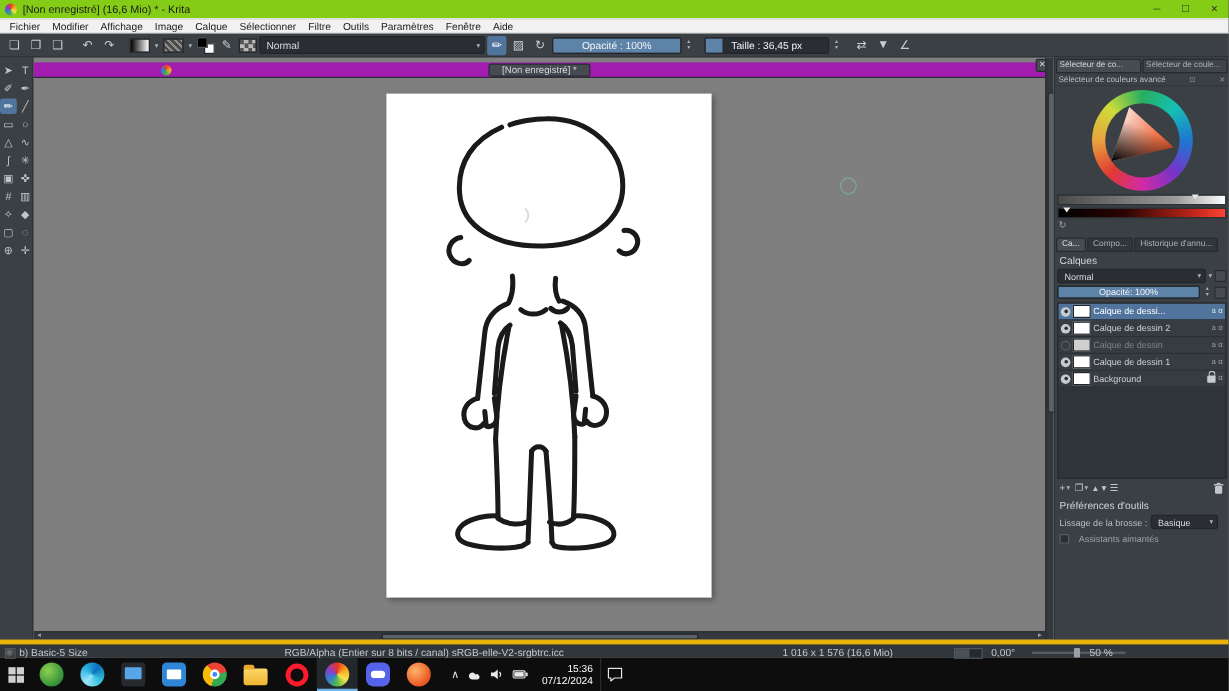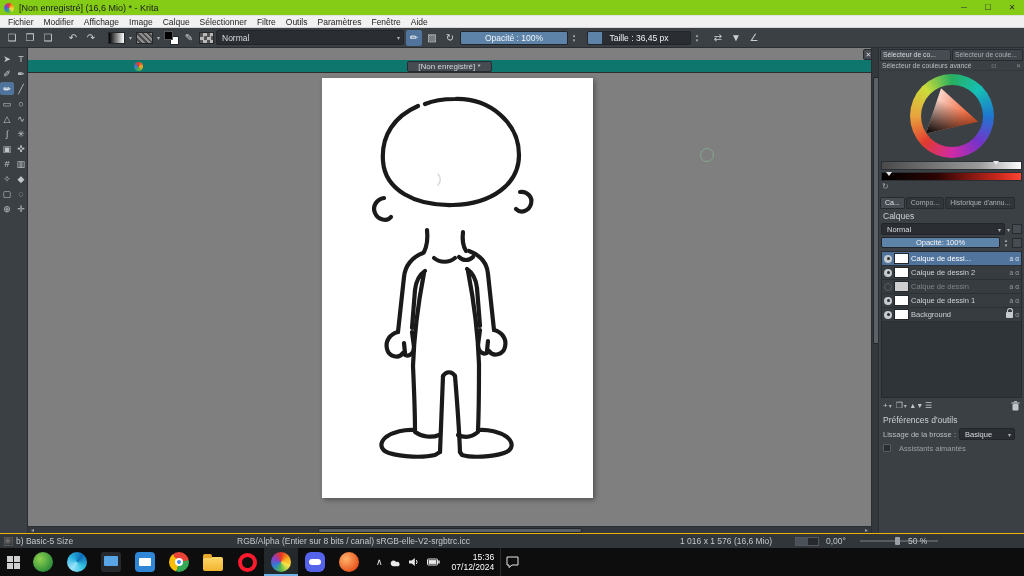--- a/index.html
+++ b/index.html
@@ -42,21 +42,21 @@
   .f100{width:100%}.f14{width:14%}
   .spin{display:flex;flex-direction:column;justify-content:center;line-height:5px;font-size:5px;color:#aab0b5;width:8px;text-align:center}
 
   
   .main{display:flex;height:485px}
   .toolbox{width:28px;background:#3b4045;border-right:1px solid #2a2e32;display:grid;grid-template-columns:14px 14px;align-content:start;padding-top:4px;gap:2px 0}
   .tool{height:13px;display:flex;align-items:center;justify-content:center;font-size:9px;color:#bfc4c9;border-radius:2px}
   .tool.active{background:#50749c;color:#fff}
 
   .canvas-area{position:relative;flex:1;background:#7f7f7f;overflow:hidden}
-  .doc-strip{position:absolute;left:0;right:7px;top:12px;height:13px;background:#0f766e;border-bottom:1px solid #2a2e32;display:flex;align-items:center;justify-content:center}
+  .doc-strip{position:absolute;left:0;right:7px;top:4px;height:13px;background:#a21caf;border-bottom:1px solid #2a2e32;display:flex;align-items:center;justify-content:center}
   .doc-ic{position:absolute;left:106px;top:2px;width:9px;height:9px;border-radius:50%;
     background:conic-gradient(#e23b2e,#f8a81c,#4cae4c,#2d7fd3,#e23b2e)}
   .doc-tab{background:#454b51;border:1px solid #272b2f;border-radius:2px;color:#d3d7db;font-size:8px;line-height:9px;padding:0 10px}
   .doc-close{position:absolute;right:4px;top:1px;width:11px;height:11px;background:#454b51;border:1px solid #272b2f;border-radius:2px;color:#d3d7db;font-size:7px;line-height:9px;text-align:center}
   .page{position:absolute;left:294px;top:30px;width:271px;height:420px;background:#fff;box-shadow:2px 2px 5px rgba(0,0,0,.35)}
   .brush-cursor{position:absolute;left:672px;top:100px;width:14px;height:14px;border:1px solid #7fa98c;border-radius:50%}
   .hscroll{position:absolute;left:0;right:7px;bottom:0;height:7px;background:#33383d;border-top:1px solid #2a2e32;display:flex;align-items:center}
   .hscroll .arr{width:9px;text-align:center;font-size:6px;color:#9aa0a5;line-height:6px}
   .hscroll .track{position:relative;flex:1;height:5px}
   .hscroll .thumb{position:absolute;left:34%;width:32%;top:0;height:5px;background:#5a6167;border-radius:2px}
@@ -113,21 +113,21 @@
   .lb .drop{width:5px}
   .trash{margin-left:auto}
   .smooth-row{display:flex;align-items:center;gap:3px;padding:1px 4px;height:16px}
   .smooth-lab{font-size:7.5px;color:#b9bec3;white-space:nowrap}
   .combo.smooth{width:56px;height:12px;font-size:7.5px}
   .assist-row{display:flex;align-items:center;gap:8px;padding:0 4px;height:12px}
   .chk{width:8px;height:8px;background:#2a2e33;border:1px solid #565c62;border-radius:1px}
   .assist-lab{font-size:7.5px;color:#9aa0a5}
 
   
-  .statusbar{position:relative;height:15px;background:#31363b;border-top:1px solid #eab308;font-size:8.5px;color:#c3c8cc}
+  .statusbar{position:relative;height:15px;background:#31363b;border-top:4px solid #eab308;font-size:8.5px;color:#c3c8cc}
   .sb{position:absolute;top:0;line-height:14px;white-space:nowrap}
   .sb-ic{display:inline-block;width:9px;height:9px;border:1px solid #555;background:radial-gradient(circle at 40% 40%,#777,#222);vertical-align:-2px;margin-right:3px}
   .mem{position:absolute;top:3px;width:24px;height:9px;border:1px solid #51575d;background:#262a2e}
   .mem i{display:block;width:55%;height:100%;background:#4a5158}
   .zslider{position:absolute;top:6px;width:78px;height:2px;background:#565c62}
   .zslider i{position:absolute;left:45%;top:-3px;width:5px;height:8px;background:#9aa0a5;border-radius:1px}
 
   
   .taskbar{height:28px;background:#0d0d0d;display:flex;align-items:center;color:#e8e8e8}
   .start{width:26px;height:28px;display:flex;align-items:center;justify-content:center}
@@ -460,21 +460,21 @@
         <span class="chk"></span>
         <span class="assist-lab">Assistants aimantés</span>
       </div>
 
     </div>
   </div>
 
   <div class="statusbar">
     <span class="sb" style="left:4px"><span class="sb-ic"></span><span>b) Basic-5 Size</span></span>
     <span class="sb" style="left:237px">RGB/Alpha (Entier sur 8 bits / canal) sRGB-elle-V2-srgbtrc.icc</span>
-    <span class="sb" style="left:680px">1 016 x 1 576 (16,6 Mio)</span>
+    <span class="sb" style="left:652px">1 016 x 1 576 (16,6 Mio)</span>
     <span class="mem" style="left:795px">
         <i></i>
       </span>
     <span class="sb" style="left:826px">0,00°</span>
     <span class="zslider" style="left:860px">
         <i></i>
       </span>
     <span class="sb" style="left:908px">50 %</span>
   </div>
 

